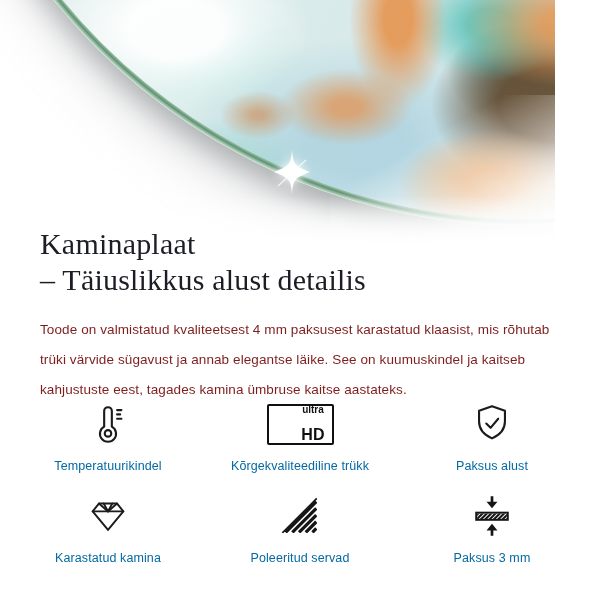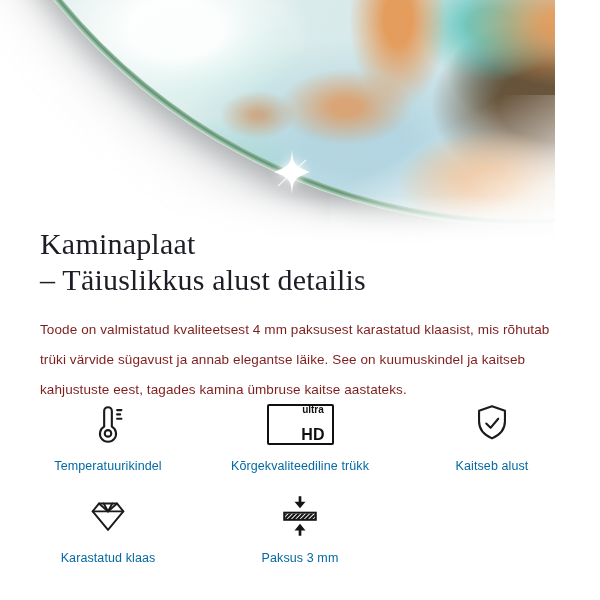--- a/index.html
+++ b/index.html
@@ -109,35 +109,55 @@
       <div class="f-label">Kõrgekvaliteediline trükk</div>
     </div>
 
     <div class="feature">
       <div class="icon-wrap">
         <svg class="fi" width="46" height="46" viewBox="0 0 48 48" fill="none" stroke="#1b1b1b" stroke-width="2.2" stroke-linecap="round" stroke-linejoin="round">
           <path d="M24 5.5 L37.5 10.2 V21.5 C37.5 30 31.5 35.8 24 39 C16.5 35.8 10.5 30 10.5 21.5 V10.2 Z"></path>
           <path d="M18 23.5 L22.5 28 L30.5 18.5"></path>
         </svg>
       </div>
-      <div class="f-label">Kaitseb alust</div>
+      <div class="f-label">Paksus alust</div>
     </div>
 
     <div class="feature">
       <div class="icon-wrap">
         <svg class="fi" width="46" height="46" viewBox="0 0 48 48" fill="none" stroke="#1b1b1b" stroke-width="2" stroke-linecap="round" stroke-linejoin="round">
           <path d="M14.5 11 H33.5 L40 19.2 L24 38.5 L8 19.2 Z"></path>
           <path d="M8 19.2 H40"></path>
           <path d="M14.5 11 L24 19.2 L33.5 11"></path>
           <path d="M19.5 11 L24 19.2 L28.5 11"></path>
         </svg>
       </div>
-      <div class="f-label">Karastatud klaas</div>
+      <div class="f-label">Karastatud kamina</div>
     </div>
 
+    <div class="feature">
+      <div class="icon-wrap">
+        <svg class="fi" width="46" height="46" viewBox="0 0 48 48">
+          <defs>
+              <clipPath id="triClip">
+                <polygon points="4,42 42,4 42,42"></polygon>
+              </clipPath>
+            </defs>
+          <g clip-path="url(#triClip)" stroke="#151515" stroke-width="3.4">
+            <line x1="5" y1="41" x2="41" y2="5"></line>
+            <line x1="9" y1="41" x2="41" y2="9"></line>
+            <line x1="16" y1="41" x2="41" y2="16"></line>
+            <line x1="23" y1="41" x2="41" y2="23"></line>
+            <line x1="30" y1="41" x2="41" y2="30"></line>
+            <line x1="37" y1="41" x2="41" y2="37"></line>
+          </g>
+        </svg>
+      </div>
+      <div class="f-label">Poleeritud servad</div>
+    </div>
 
     <div class="feature">
       <div class="icon-wrap">
         <svg class="fi" width="46" height="46" viewBox="0 0 48 48">
           <defs>
               <clipPath id="barClip">
                 <rect x="8.5" y="21.5" width="31" height="5.5"></rect>
               </clipPath>
             </defs>
           <rect x="7.5" y="20.5" width="33" height="7.5" fill="none" stroke="#151515" stroke-width="2"></rect>

